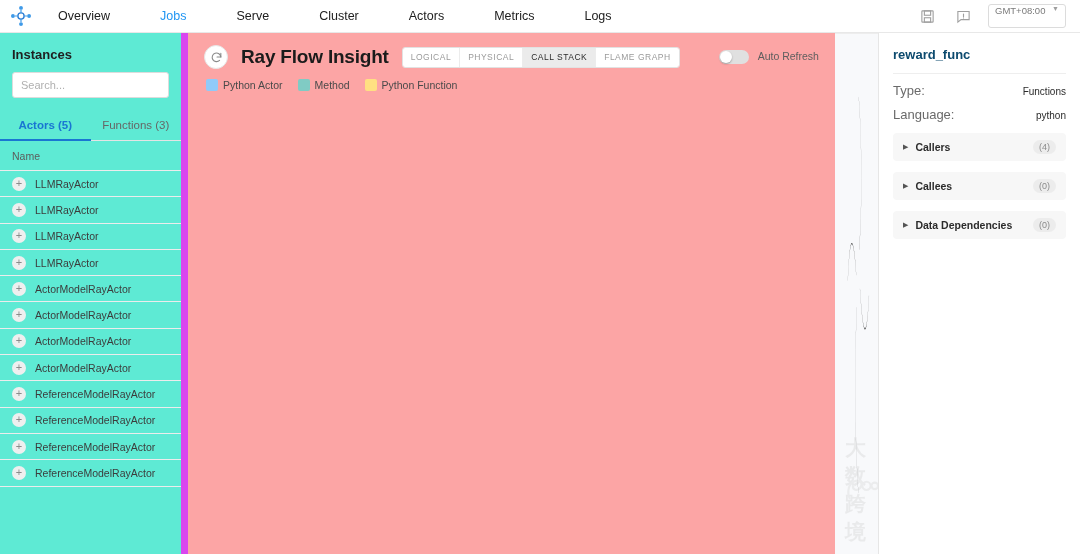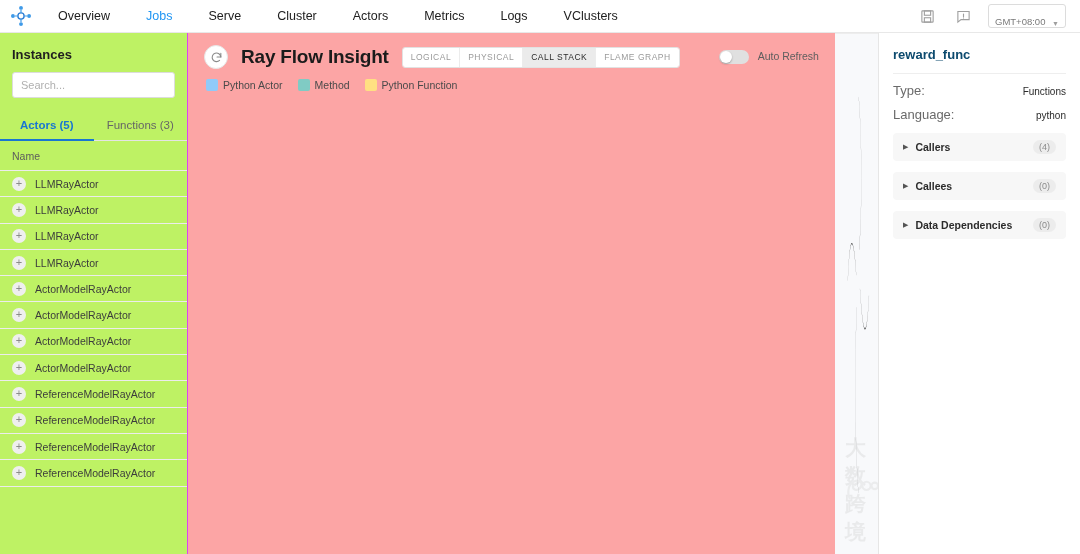--- a/index.html
+++ b/index.html
@@ -14,43 +14,43 @@
 
   
   .topnav {
     height: 33px; flex: 0 0 33px;
     background: #ffffff;
     border-bottom: 1px solid #e8e8e8;
     display: flex; align-items: center;
     padding: 0 14px 0 8px;
   }
   .logo { width: 26px; height: 26px; display: flex; align-items: center; justify-content: center; margin-right: 8px; }
-  .nav-items { display: flex; align-items: center; gap: 4px; }
+  .nav-items { display: flex; align-items: center; gap: 18px; }
   .nav-item {
     font-size: 12.5px; color: #212121; padding: 0 16px;
     line-height: 33px; cursor: pointer; white-space: nowrap;
   }
   .nav-item.active { color: #2196f3; }
   .nav-right { margin-left: auto; display: flex; align-items: center; gap: 14px; }
   .icon-btn { width: 22px; height: 22px; display:flex; align-items:center; justify-content:center; cursor:pointer; opacity: .62; }
   .tz-select {
     width: 78px; height: 24px; border: 1px solid #dcdcdc; border-radius: 3px;
-    display: flex; align-items: flex-end; padding: 0 6px;
+    display: flex; align-items: flex-start; padding: 0 6px;
     font-size: 9.5px; color: #7a7a7a; cursor: pointer; background:#fff;
   }
   .tz-select .caret { margin-left: auto; font-size: 7px; color: #9e9e9e; }
 
   
   .body { flex: 1 1 auto; display: flex; min-height: 0; }
 
   
   .sidebar {
     width: 188px; flex: 0 0 188px;
-    background: #bef264;
-    border-right: 1px solid #d946ef;
+    background: #5eead4;
+    border-right: 7px solid #d946ef;
     display: flex; flex-direction: column; min-height: 0;
   }
   .sb-title { font-size: 13px; font-weight: bold; color: #1f1f1f; padding: 14px 12px 10px 12px; }
   .sb-search-wrap { padding: 0 12px 12px 12px; }
   .sb-search {
     width: 100%; height: 26px; border: 1px solid #dcdcdc; border-radius: 3px;
     background: #fff; font-size: 11px; color: #333; padding: 0 8px;
     font-family: "Liberation Sans", sans-serif; outline: none;
   }
   .sb-search::placeholder { color: #b0b0b0; }
@@ -166,21 +166,20 @@
       </svg>
     </div>
     <div class="nav-items">
       <div class="nav-item">Overview</div>
       <div class="nav-item active">Jobs</div>
       <div class="nav-item">Serve</div>
       <div class="nav-item">Cluster</div>
       <div class="nav-item">Actors</div>
       <div class="nav-item">Metrics</div>
       <div class="nav-item">Logs</div>
-      <div class="nav-item">VClusters</div>
     </div>
     <div class="nav-right">
       <div class="icon-btn">
         <svg width="15" height="15" viewBox="0 0 24 24" fill="none" stroke="#666" stroke-width="1.8">
           <rect x="3" y="3" width="18" height="18" rx="1"></rect>
           <rect x="7" y="3" width="10" height="7"></rect>
           <rect x="7" y="14" width="10" height="7"></rect>
         </svg>
       </div>
       <div class="icon-btn">

